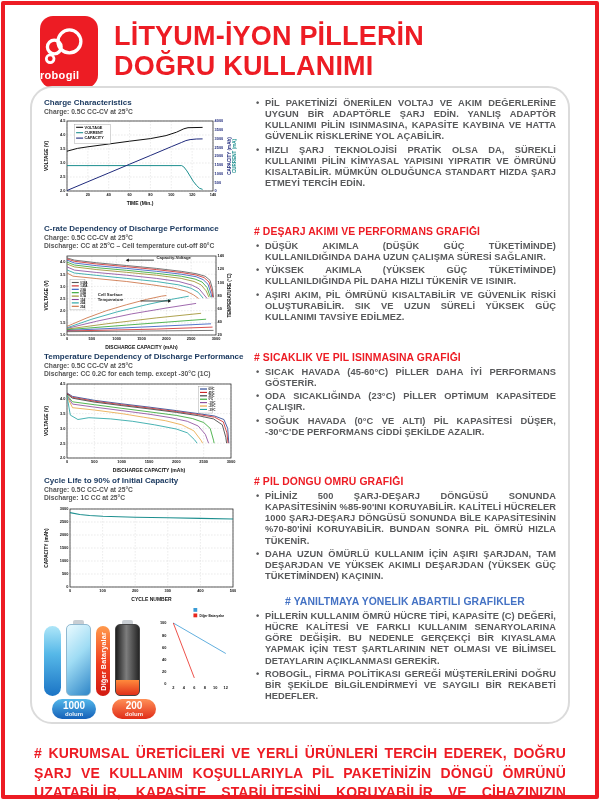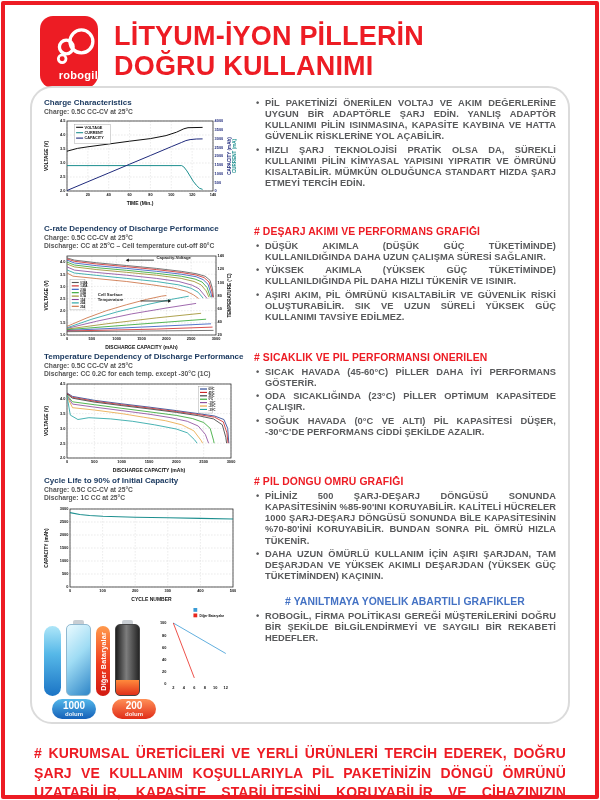--- a/index.html
+++ b/index.html
@@ -1,21 +1,21 @@
 <!DOCTYPE html>
 <html><head>
 <meta charset="utf-8">
 <style>
   html,body{margin:0;padding:0;}
   body{width:600px;height:800px;position:relative;background:#fff;overflow:hidden;
        font-family:"Liberation Sans",sans-serif;}
   .frame{position:absolute;inset:1px;border:4px solid #ED1C24;border-radius:2px;pointer-events:none;}
   
   .logo{position:absolute;top:16px;left:40px;width:58px;height:72px;background:#ED1C24;
-        border-radius:13px;display:flex;flex-direction:column;align-items:flex-end;justify-content:center;}
+        border-radius:13px;display:flex;flex-direction:column;align-items:flex-start;justify-content:center;}
   .logo svg{display:block;}
   .logo-text{color:#fff;font-size:11px;font-weight:700;letter-spacing:.3px;margin-top:1px;}
   h1.title{position:absolute;top:21px;left:114px;width:370px;margin:0;color:#ED1C24;
         font-size:27px;line-height:1.12;font-weight:800;letter-spacing:.2px;}
   
   .card{position:absolute;top:86px;left:30px;width:540px;height:638px;box-sizing:border-box;
         border:2px solid #DBDBDB;border-radius:22px;padding:10px 12px 6px 12px;display:flex;gap:8px;background:#fff;}
   .col-left{width:202px;flex:none;}
   .col-right{flex:1;min-width:0;}
   .cb{overflow:hidden;}
@@ -378,37 +378,38 @@
     </div>
     <div class="sec sec2">
       <div class="sec-h red">#  DEŞARJ AKIMI VE PERFORMANS GRAFİĞİ</div>
       <ul>
         <li>DÜŞÜK AKIMLA (DÜŞÜK GÜÇ TÜKETİMİNDE) KULLANILDIĞINDA DAHA UZUN ÇALIŞMA SÜRESİ SAĞLANIR.</li>
         <li>YÜKSEK AKIMLA (YÜKSEK GÜÇ TÜKETİMİNDE) KULLANILDIĞINDA PİL DAHA HIZLI TÜKENİR VE ISINIR.</li>
         <li>AŞIRI AKIM, PİL ÖMRÜNÜ KISALTABİLİR VE GÜVENLİK RİSKİ OLUŞTURABİLİR. SIK VE UZUN SÜRELİ YÜKSEK GÜÇ KULLANIMI TAVSİYE EDİLMEZ.</li>
       </ul>
     </div>
     <div class="sec sec3">
-      <div class="sec-h red">#  SICAKLIK VE PİL PERFORMANSI ÖNERİLEN</div>
+      <div class="sec-h red">#  SICAKLIK VE PİL ISINMASINA GRAFİĞİ</div>
       <ul>
         <li>SICAK HAVADA (45-60°C) PİLLER DAHA İYİ PERFORMANS GÖSTERİR.</li>
         <li>ODA SICAKLIĞINDA (23°C) PİLLER OPTİMUM KAPASİTEDE ÇALIŞIR.</li>
         <li>SOĞUK HAVADA (0°C VE ALTI) PİL KAPASİTESİ DÜŞER, -30°C'DE PERFORMANS CİDDİ ŞEKİLDE AZALIR.</li>
       </ul>
     </div>
     <div class="sec sec4">
       <div class="sec-h red">#  PİL DÖNGÜ ÖMRÜ GRAFİĞİ</div>
       <ul>
         <li>PİLİNİZ 500 ŞARJ-DEŞARJ DÖNGÜSÜ SONUNDA KAPASİTESİNİN %85-90'INI KORUYABİLİR. KALİTELİ HÜCRELER 1000 ŞARJ-DEŞARJ DÖNGÜSÜ SONUNDA BİLE KAPASİTESİNİN %70-80'İNİ KORUYABİLİR. BUNDAN SONRA PİL ÖMRÜ HIZLA TÜKENİR.</li>
         <li>DAHA UZUN ÖMÜRLÜ KULLANIM İÇİN AŞIRI ŞARJDAN, TAM DEŞARJDAN VE YÜKSEK AKIMLI DEŞARJDAN (YÜKSEK GÜÇ TÜKETİMİNDEN) KAÇININ.</li>
       </ul>
     </div>
     <div class="sec">
       <div class="sec-h blue">#  YANILTMAYA YÖNELİK ABARTILI GRAFİKLER</div>
       <ul>
+        <li>PİLLERİN KULLANIM ÖMRÜ HÜCRE TİPİ, KAPASİTE (C) DEĞERİ, HÜCRE KALİTESİ VE FARKLI KULLANIM SENARYOLARINA GÖRE DEĞİŞİR. BU NEDENLE GERÇEKÇİ BİR KIYASLAMA YAPMAK İÇİN TEST ŞARTLARININ NET OLMASI VE BİLİMSEL DETAYLARIN AÇIKLANMASI GEREKİR.</li>
         <li>ROBOGİL, FİRMA POLİTİKASI GEREĞİ MÜŞTERİLERİNİ DOĞRU BİR ŞEKİLDE BİLGİLENDİRMEYİ VE SAYGILI BİR REKABETİ HEDEFLER.</li>
       </ul>
     </div>
   </div>
 
 </div>
 
 <div class="footer">#  KURUMSAL ÜRETİCİLERİ VE YERLİ ÜRÜNLERİ TERCİH EDEREK, DOĞRU ŞARJ VE KULLANIM KOŞULLARIYLA PİL PAKETİNİZİN DÖNGÜ ÖMRÜNÜ UZATABİLİR, KAPASİTE STABİLİTESİNİ KORUYABİLİR VE CİHAZINIZIN GÜVENLİĞİNİ ÖNEMLİ ÖLÇÜDE ARTIRABİLİRSİNİZ!</div>
 
 </body></html>

